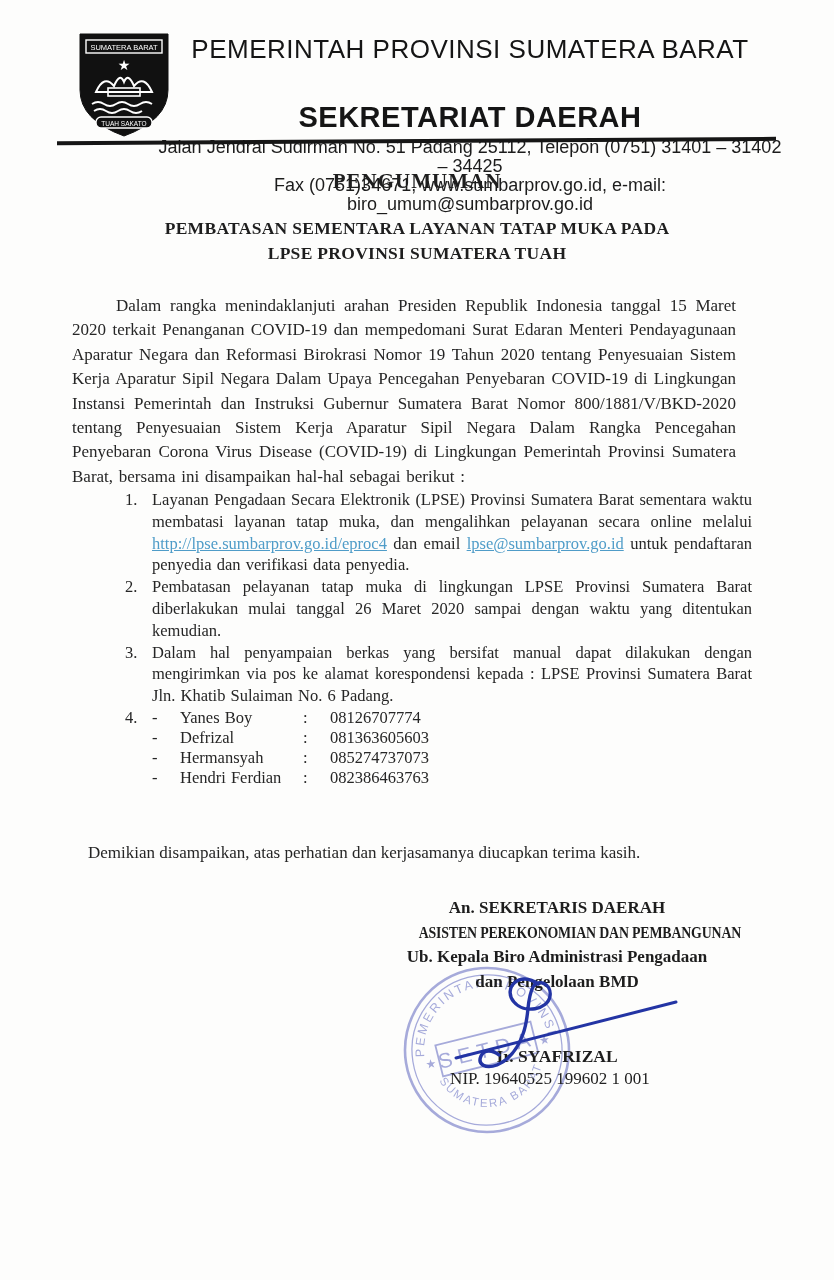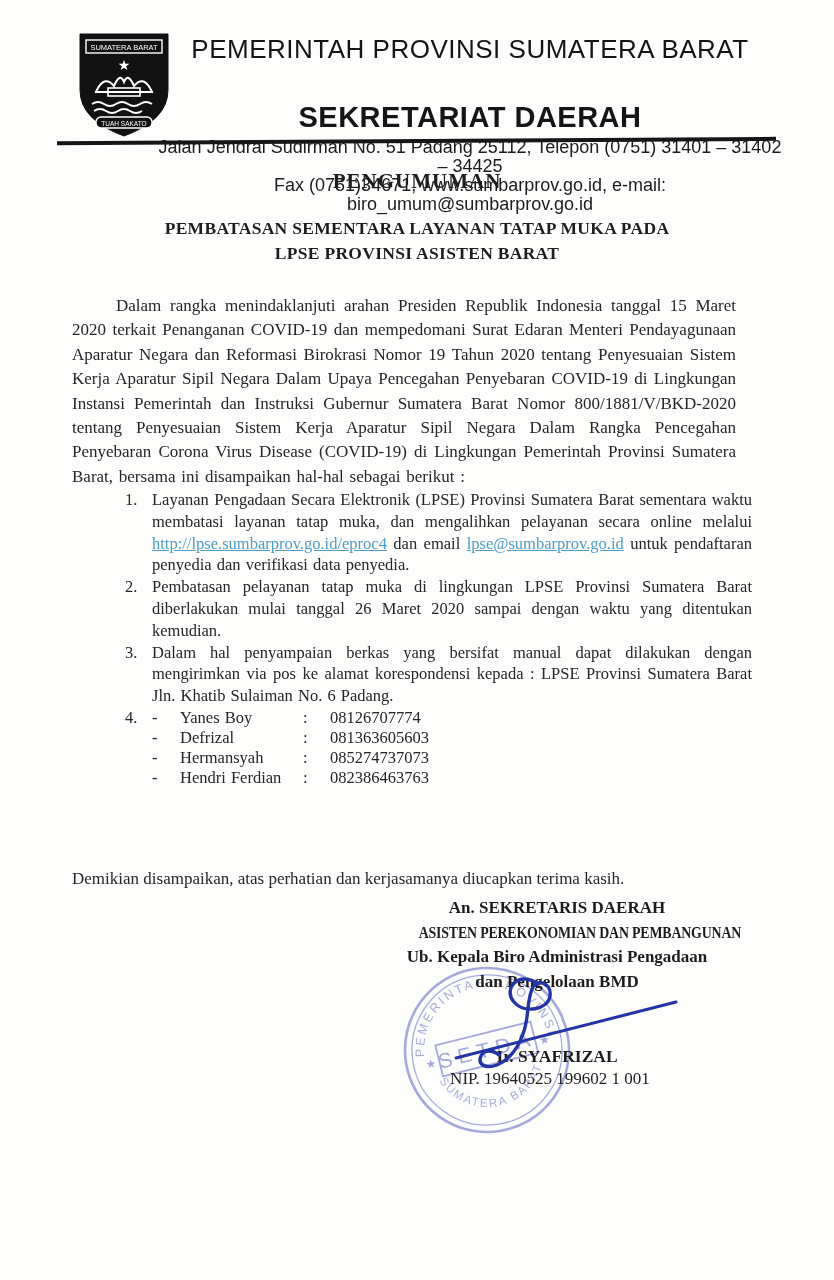--- a/index.html
+++ b/index.html
@@ -69,23 +69,22 @@
   .li-text { flex: 1; text-align: justify; word-spacing: 1px; }
   a.doc-link { text-decoration: underline; }
   .contacts { margin-top: 1px; }
   .contact-row { display: flex; line-height: 20px; }
   .c-dash  { flex: none; width: 28px; }
   .c-name  { flex: none; width: 123px; }
   .c-colon { flex: none; width: 27px; }
   .c-phone { flex: none; }
 
   .closing {
-    position: absolute; left: 72px; top: 843px; width: 664px;
+    position: absolute; left: 88px; top: 843px; width: 664px;
     font-size: 17px;
-    margin-top: 26px;
   }
 
   
   .sig-block {
     position: absolute; left: 388px; top: 896px; width: 338px;
     text-align: center;
     font-size: 17px; font-weight: bold; line-height: 24.5px;
     color: #1d1d1d;
     z-index: 3;
   }
@@ -149,21 +148,21 @@
       <div>Jalan Jendral Sudirman No. 51 Padang 25112, Telepon (0751) 31401 – 31402 – 34425</div>
       <div>Fax (0751)34671, www.sumbarprov.go.id, e-mail: biro_umum@sumbarprov.go.id</div>
     </div>
   </div>
 
   <div class="rule"></div>
 
   <div class="doc-title">PENGUMUMAN</div>
   <div class="doc-subtitle">
     <div>PEMBATASAN SEMENTARA LAYANAN TATAP MUKA PADA</div>
-    <div>LPSE PROVINSI ASISTEN BARAT</div>
+    <div>LPSE PROVINSI SUMATERA TUAH</div>
   </div>
 
   <div class="intro">Dalam rangka menindaklanjuti arahan Presiden Republik Indonesia tanggal 15 Maret 2020 terkait Penanganan COVID-19 dan mempedomani Surat Edaran Menteri Pendayagunaan Aparatur Negara dan Reformasi Birokrasi Nomor 19 Tahun 2020 tentang Penyesuaian Sistem Kerja Aparatur Sipil Negara Dalam Upaya Pencegahan Penyebaran COVID-19 di Lingkungan Instansi Pemerintah dan Instruksi Gubernur Sumatera Barat Nomor 800/1881/V/BKD-2020 tentang Penyesuaian Sistem Kerja Aparatur Sipil Negara Dalam Rangka Pencegahan Penyebaran Corona Virus Disease (COVID-19) di Lingkungan Pemerintah Provinsi Sumatera Barat, bersama ini disampaikan hal-hal sebagai berikut :</div>
 
   <div class="list">
 
     <div class="li">
       <span class="li-num">1.</span>
       <div class="li-text"><span>Layanan Pengadaan Secara Elektronik (LPSE) Provinsi Sumatera Barat sementara waktu membatasi layanan tatap muka, dan mengalihkan pelayanan secara online melalui </span><a class="doc-link" href="#" style="color: rgb(79, 156, 200);">http://lpse.sumbarprov.go.id/eproc4</a><span> dan email </span><a class="doc-link" href="#" style="color: rgb(79, 156, 200);">lpse@sumbarprov.go.id</a><span> untuk pendaftaran penyedia dan verifikasi data penyedia.</span></div>
     </div>

